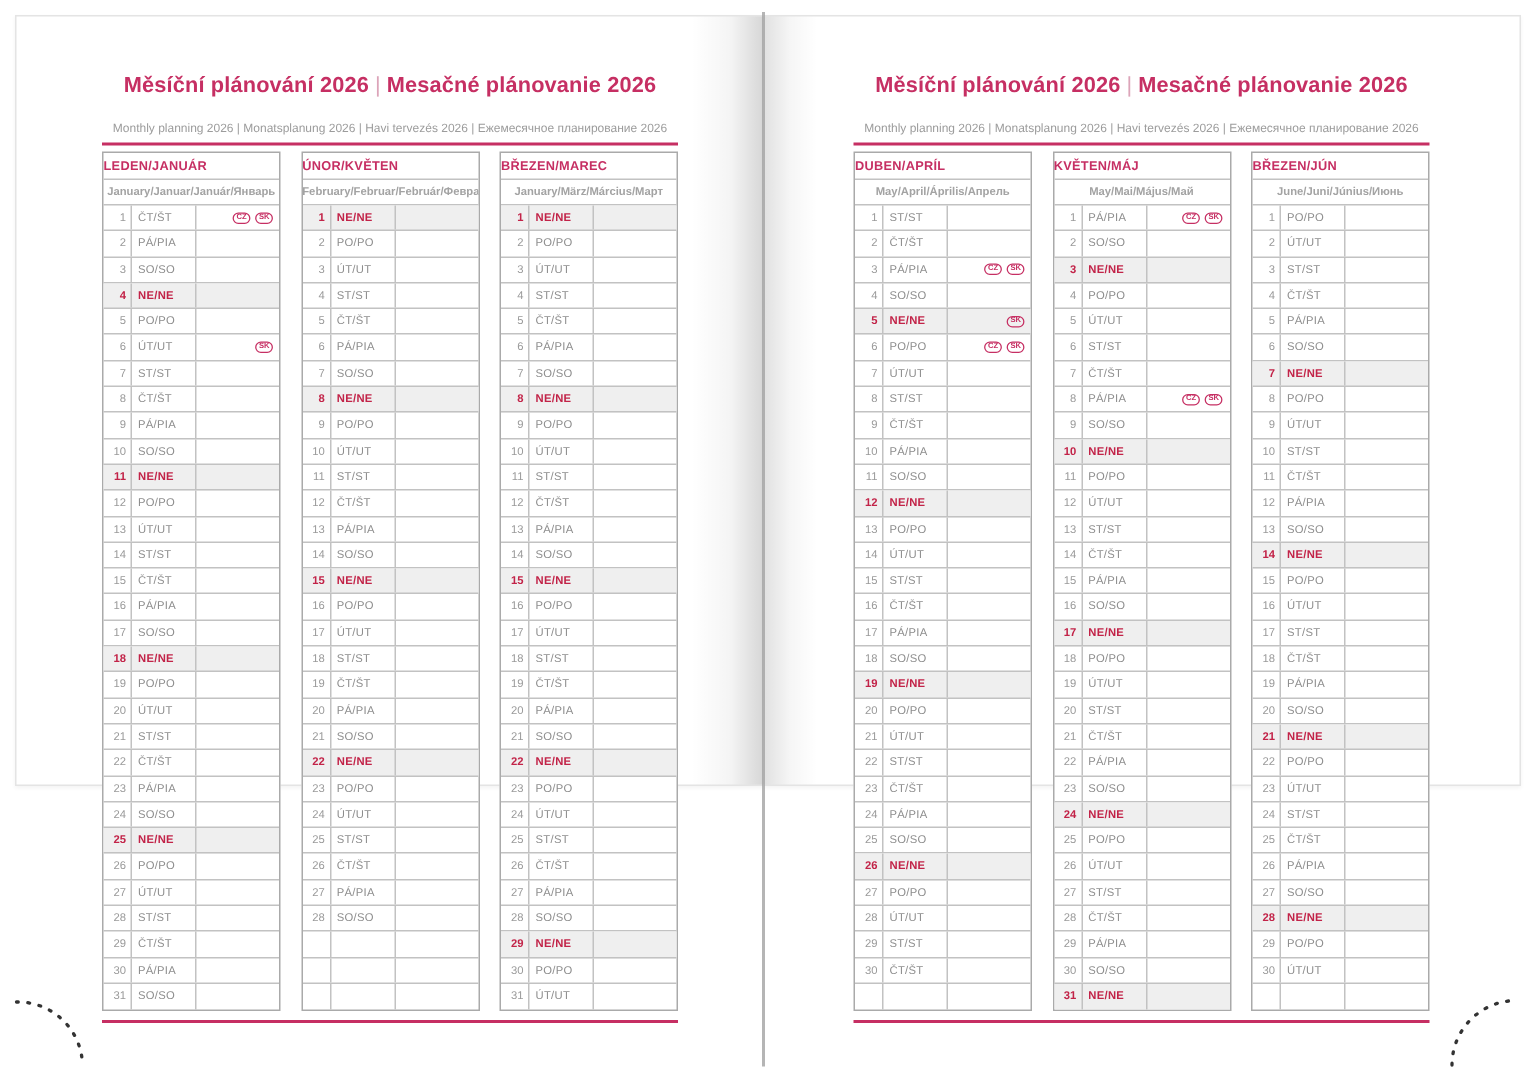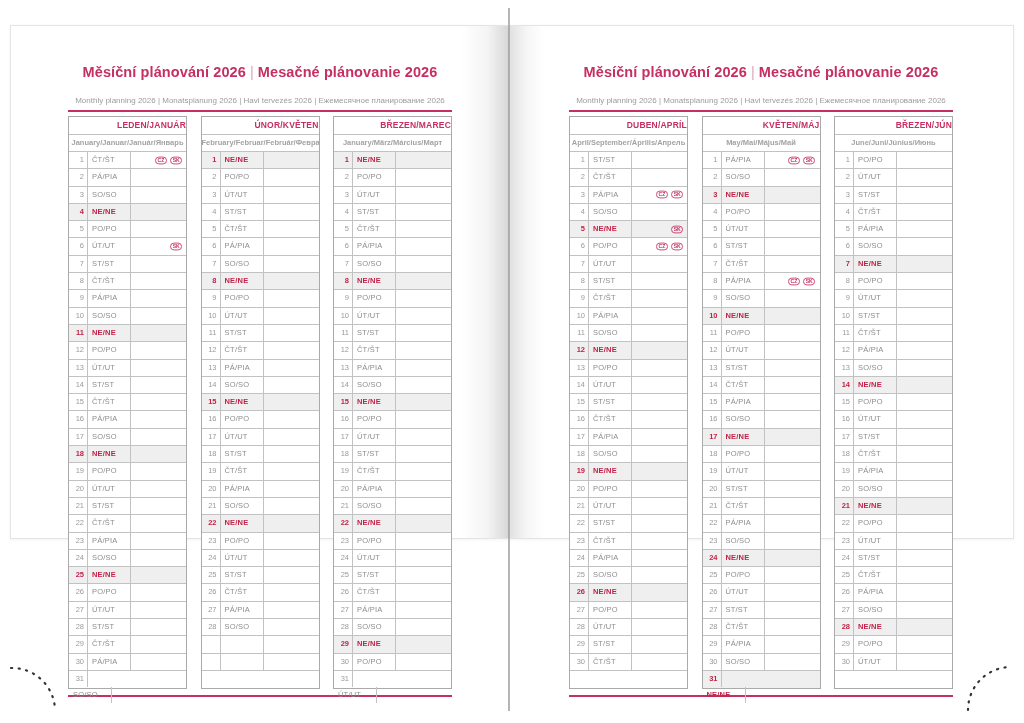--- a/index.html
+++ b/index.html
@@ -13,21 +13,21 @@
   }
   *{margin:0;padding:0;box-sizing:border-box;}
   body{
     width:1024px;height:723px;
     background:#ffffff;
     font-family:"Liberation Sans","DejaVu Sans",sans-serif;
     position:relative;overflow:hidden;
   }
   .canvas{position:absolute;inset:0;}
   .page{
-    position:absolute;top:25px;height:514px;background:#fff;
+    position:absolute;top:10px;height:514px;background:#fff;
     border:1px solid #e4e4e4;
     box-shadow:0 1px 3px rgba(0,0,0,0.05);
   }
   .page-left{left:10px;width:499px;border-right:none;}
   .page-right{left:509px;width:505px;border-left:none;}
   .page-left::after{
     content:'';position:absolute;top:0;right:0;width:48px;height:100%;
     background:linear-gradient(to right,rgba(0,0,0,0),rgba(0,0,0,0.045) 55%,rgba(0,0,0,0.16) 100%);
     pointer-events:none;
   }
@@ -48,31 +48,31 @@
   .title .sep{color:#dca4b9;font-weight:normal;padding:0 4px;}
   .subtitle{
     font-size:8px;color:var(--subtitle-gray);text-align:center;
     margin-top:16px;white-space:nowrap;
   }
   .rule{height:2px;background:var(--pink);margin-top:5px;}
   .rule-bottom{margin-top:6px;}
   .months{display:flex;justify-content:space-between;margin-top:4px;}
   .month{width:119px;border:1px solid var(--outer-border);background:#fff;}
   .m-name{
-    height:18px;line-height:17px;text-align:right;
+    height:18px;line-height:17px;text-align:left;
     font-size:8.5px;font-weight:bold;color:var(--pink);
     border-bottom:1px solid var(--border);letter-spacing:.2px;white-space:nowrap;
   }
   .m-sub{
     height:17px;line-height:16px;text-align:center;
     font-size:7.5px;color:#a3a3a3;
     border-bottom:1px solid var(--border);white-space:nowrap;overflow:hidden;font-weight:bold;
   }
   .day-row{display:flex;height:17.3px;border-bottom:1px solid var(--border);}
-  .day-row:last-child{border-bottom:none;flex-direction:column;}
+  .day-row:last-child{border-bottom:none;}
   .day-row.sunday{background:var(--sunday-bg);}
   .c-num{
     width:19px;padding-right:3px;text-align:right;
     font-size:7.5px;line-height:16px;color:#9a9a9a;
     border-right:1px solid var(--border);
   }
   .c-dow{
     width:43px;padding-left:4px;
     font-size:7.5px;line-height:16px;color:var(--gray-text);
     border-right:1px solid var(--border);letter-spacing:.2px;white-space:nowrap;
@@ -600,21 +600,21 @@
   <div class="page page-right">
     <div class="page-content">
       <div class="title">
         <span>Měsíční plánování 2026</span><span class="sep">|</span><span>Mesačné plánovanie 2026</span>
       </div>
       <div class="subtitle">Monthly planning 2026 | Monatsplanung 2026 | Havi tervezés 2026 | Ежемесячное планирование 2026</div>
       <div class="rule"></div>
       <div class="months">
         <div class="month">
           <div class="m-name">DUBEN/APRÍL</div>
-          <div class="m-sub">April/September/Április/Апрель</div>
+          <div class="m-sub">May/April/Április/Апрель</div>
           <div class="m-body">
               <div class="day-row">
                 <span class="c-num">1</span>
                 <span class="c-dow">ST/ST</span>
                 <span class="c-note"></span>
               </div>
               <div class="day-row">
                 <span class="c-num">2</span>
                 <span class="c-dow">ČT/ŠT</span>
                 <span class="c-note"></span>

